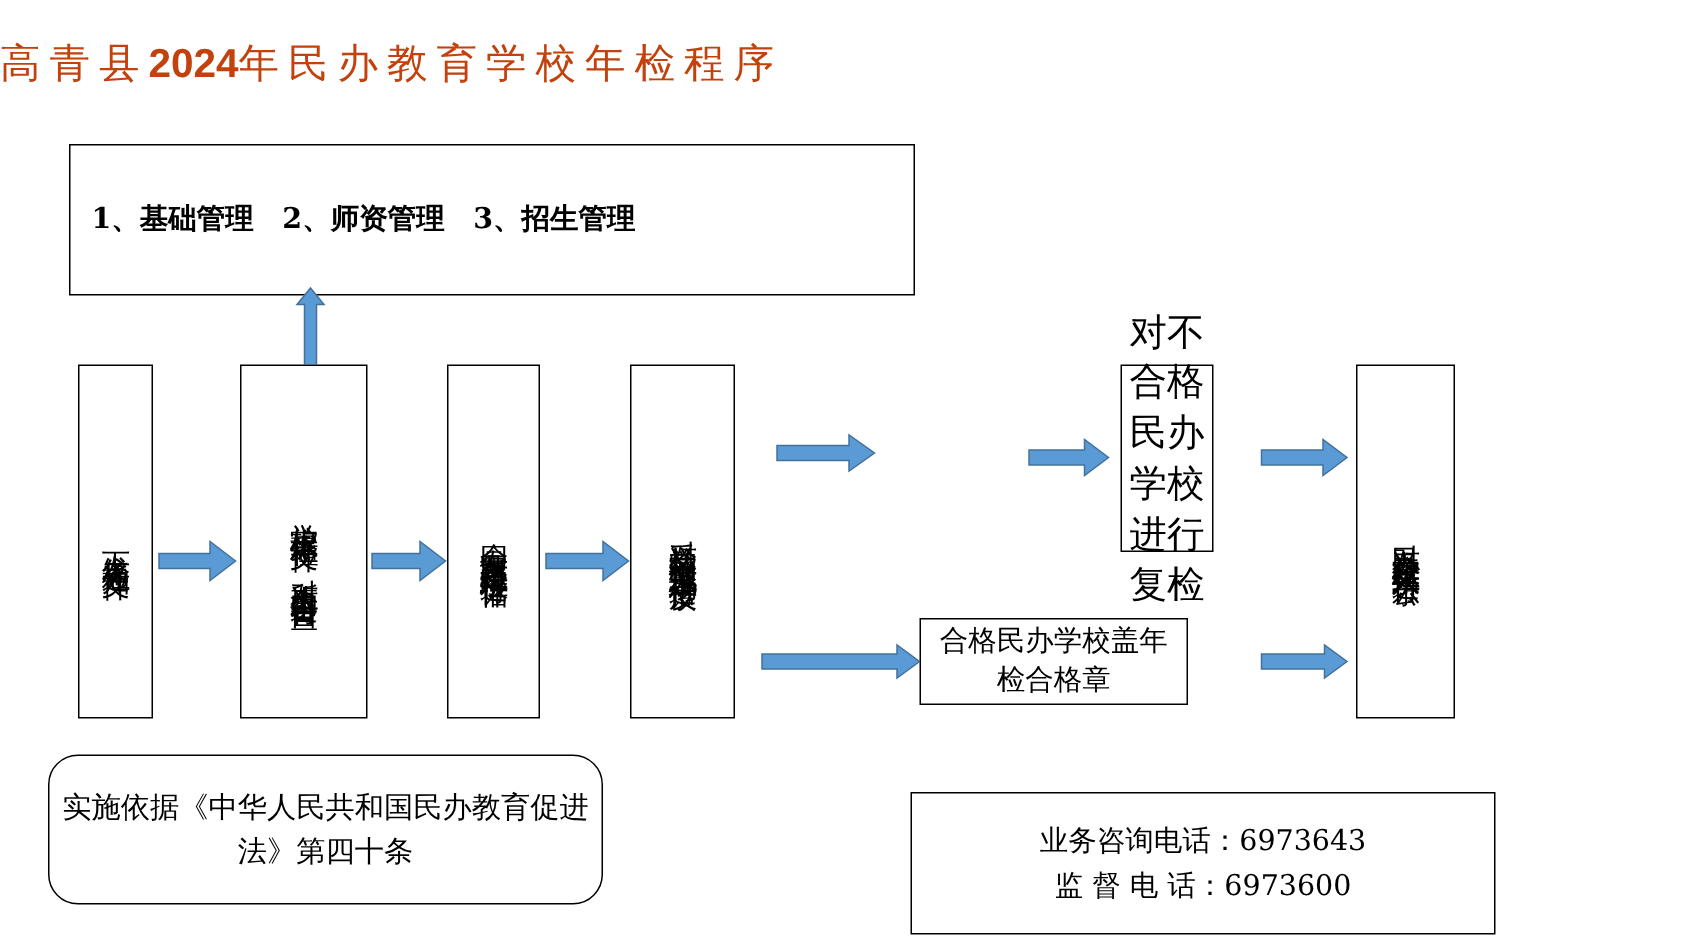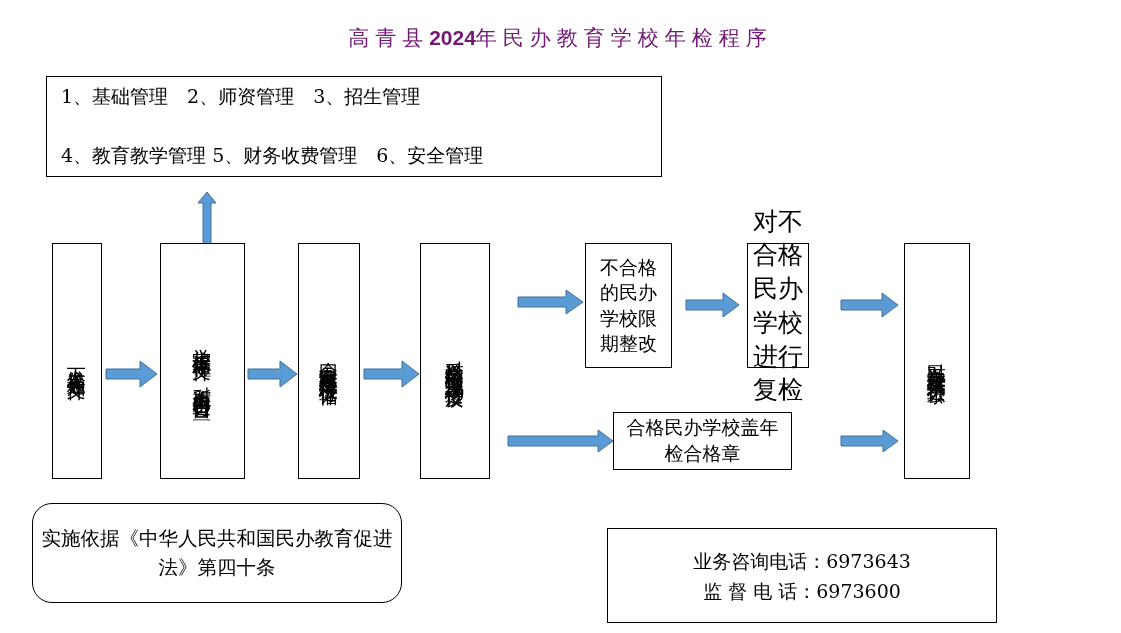--- a/index.html
+++ b/index.html
@@ -9,24 +9,23 @@
     font-family:"DejaVu Serif","Liberation Serif",serif;
     position:relative;
     overflow:hidden;
   }
   #canvas{position:absolute;inset:0;}
 
   
   .title{
     position:absolute;
     left:0;right:0;top:24px;
-    text-align:center;
-    font-size:21px;
+    font-size:27px;
     letter-spacing:6px;
-    color:#701a75;
+    color:#c2410c;
     font-family:"DejaVu Serif","Liberation Serif",serif;
     white-space:nowrap;
   }
   .title .num{
     font-family:"Liberation Sans","DejaVu Sans",sans-serif;
     font-weight:bold;
     letter-spacing:0px;
   }
 
   
@@ -89,24 +88,23 @@
 </style>
 </head>
 <body>
 
 <div id="canvas">
 
   <div class="title">
     <span>高青县</span><span class="num">2024</span><span>年民办教育学校年检程序</span>
   </div>
 
-  <div class="box" style="left:46px;top:76px;width:616px;height:101px;">
+  <div class="box" style="left:46px;top:96px;width:564px;height:101px;font-weight:bold;">
     <div class="htext left topbox-text">
       <div>1、基础管理　2、师资管理　3、招生管理</div>
-      <div>4、教育教学管理 5、财务收费管理　6、安全管理</div>
     </div>
   </div>
 
   <div class="arrow" style="left:195px;top:192px;width:24px;height:52px;">
     <svg width="24" height="52" viewBox="0 0 24 52">
       <polygon points="12,0 21,11 16,11 16,52 8,52 8,11 3,11" fill="#5B9BD5" stroke="#41719C" stroke-width="1"></polygon>
     </svg>
   </div>
 
   <div class="box" style="left:52px;top:243px;width:50px;height:236px;">
@@ -148,23 +146,20 @@
       <polygon points="0,8 48,8 48,1 65,13 48,25 48,18 0,18" fill="#5B9BD5" stroke="#41719C" stroke-width="1"></polygon>
     </svg>
   </div>
 
   <div class="arrow" style="left:508px;top:429px;width:106px;height:24px;">
     <svg width="106" height="24" viewBox="0 0 106 24">
       <polygon points="0,7 90,7 90,1 105,12 90,23 90,17 0,17" fill="#5B9BD5" stroke="#41719C" stroke-width="1"></polygon>
     </svg>
   </div>
 
-  <div class="box" style="left:585px;top:243px;width:87px;height:125px;">
-    <div class="htext" style="font-size:19px;line-height:1.35;">不合格的民办学校限期整改</div>
-  </div>
 
   <div class="arrow" style="left:686px;top:292px;width:54px;height:26px;">
     <svg width="54" height="26" viewBox="0 0 54 26">
       <polygon points="0,8 37,8 37,1 53,13 37,25 37,18 0,18" fill="#5B9BD5" stroke="#41719C" stroke-width="1"></polygon>
     </svg>
   </div>
 
   <div class="box" style="left:747px;top:243px;width:62px;height:125px;">
     <div class="htext" style="font-size:25px;line-height:1.35;padding:0 2px;">对不合格民办学校进行复检</div>
   </div>

